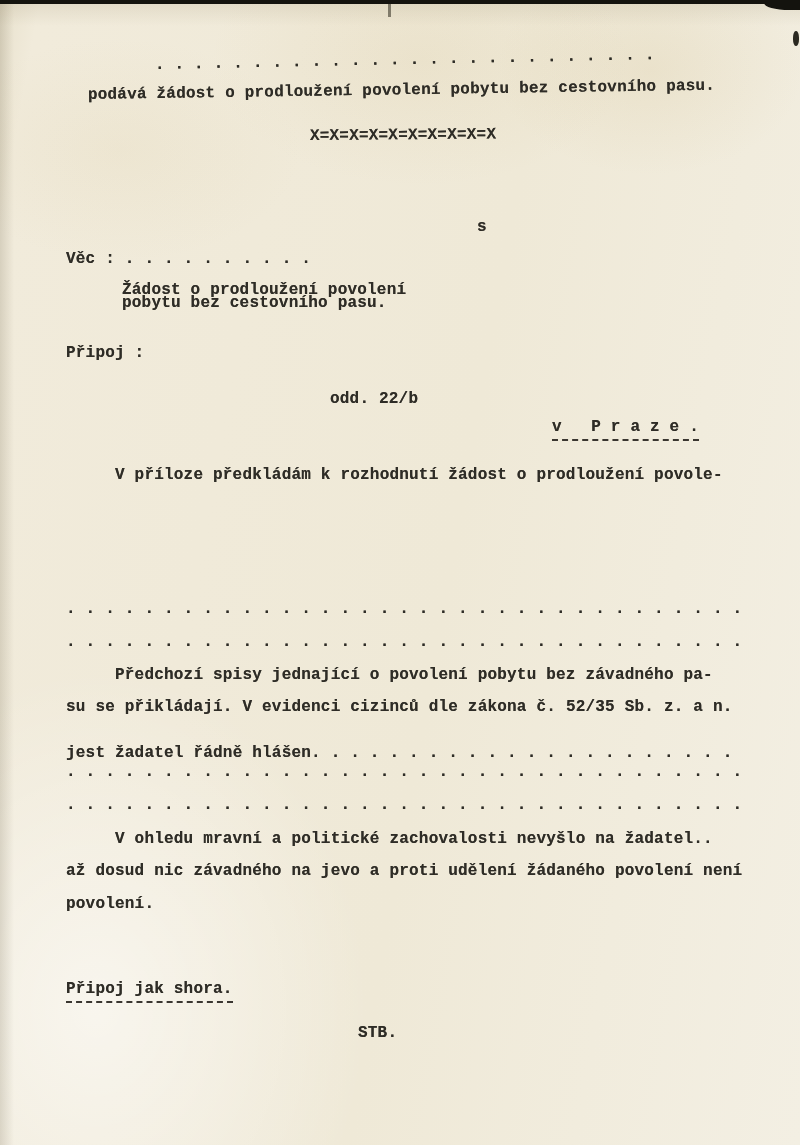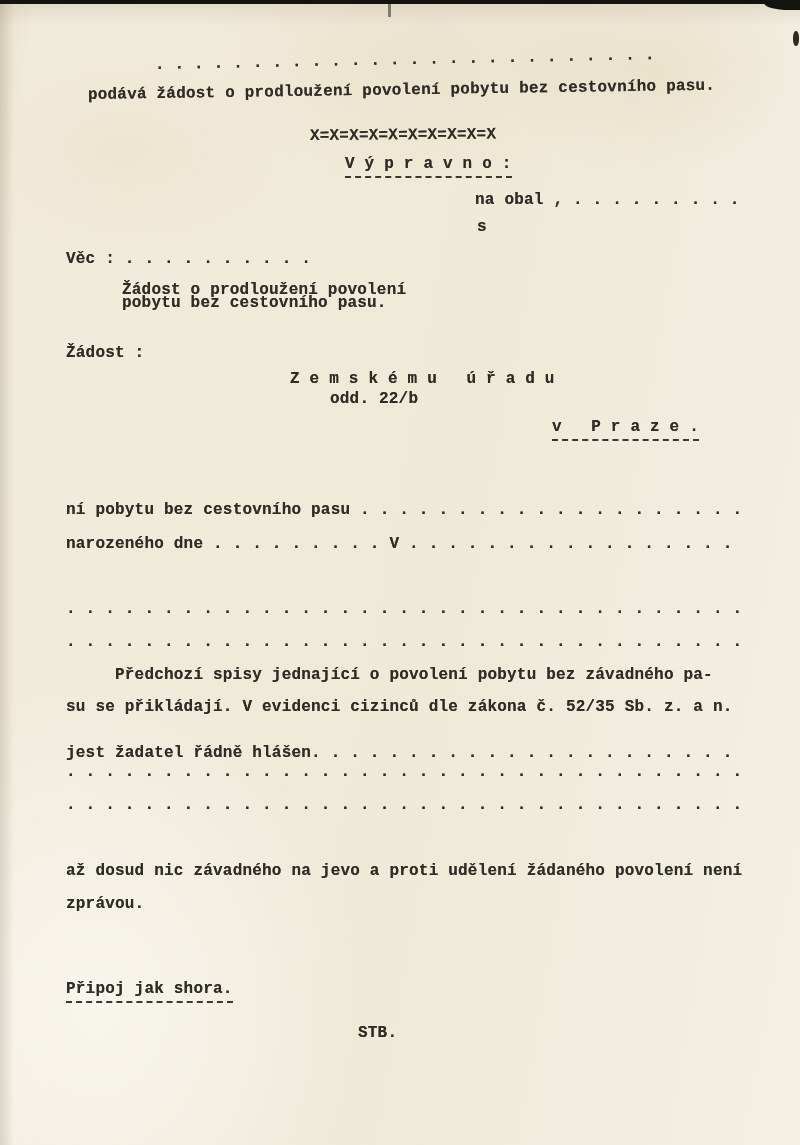--- a/index.html
+++ b/index.html
@@ -37,36 +37,33 @@
 
 <div class="page">
   <div class="topbar"></div>
   <div class="notch"></div>
   <div class="corner-tr"></div>
   <div class="mark-right"></div>
 
   <div class="ln t1" style="left:155px;top:56px">. . . . . . . . . . . . . . . . . . . . . . . . . .</div>
   <div class="ln t2" style="left:88px;top:86px">podává žádost o prodloužení povolení pobytu bez cestovního pasu.</div>
   <div class="ln t3" style="left:310px;top:127px">X=X=X=X=X=X=X=X=X=X</div>
-  <div class="ln ul" style="left:345px;top:155px">V ý p r a v n o :</div>
-  <div class="ln" style="left:475px;top:191px">na obal , . . . . . . . . .</div>
   <div class="ln" style="left:477px;top:218px">s</div>
   <div class="ln" style="left:66px;top:250px">Věc : . . . . . . . . . .</div>
   <div class="ln" style="left:122px;top:281px">Žádost o prodloužení povolení</div>
   <div class="ln" style="left:122px;top:294px">pobytu bez cestovního pasu.</div>
-  <div class="ln" style="left:66px;top:344px">Žádost :</div>
-  <div class="ln" style="left:290px;top:370px">Z e m s k é m u   ú ř a d u</div>
+  <div class="ln" style="left:66px;top:344px">Připoj :</div>
   <div class="ln" style="left:330px;top:390px">odd. 22/b</div>
   <div class="ln ul" style="left:552px;top:418px">v   P r a z e .</div>
-  <div class="ln" style="left:66px;top:501px">ní pobytu bez cestovního pasu . . . . . . . . . . . . . . . . . . . .</div>
-  <div class="ln" style="left:66px;top:535px">narozeného dne . . . . . . . . . V . . . . . . . . . . . . . . . . .</div>
+  <div class="ln" style="left:115px;top:466px">V příloze předkládám k rozhodnutí žádost o prodloužení povole-</div>
   <div class="ln" style="left:66px;top:600px">. . . . . . . . . . . . . . . . . . . . . . . . . . . . . . . . . . .</div>
   <div class="ln" style="left:66px;top:633px">. . . . . . . . . . . . . . . . . . . . . . . . . . . . . . . . . . .</div>
   <div class="ln" style="left:115px;top:666px">Předchozí spisy jednající o povolení pobytu bez závadného pa-</div>
   <div class="ln" style="left:66px;top:698px">su se přikládají. V evidenci cizinců dle zákona č. 52/35 Sb. z. a n.</div>
   <div class="ln" style="left:66px;top:744px">jest žadatel řádně hlášen. . . . . . . . . . . . . . . . . . . . . .</div>
   <div class="ln" style="left:66px;top:763px">. . . . . . . . . . . . . . . . . . . . . . . . . . . . . . . . . . .</div>
   <div class="ln" style="left:66px;top:796px">. . . . . . . . . . . . . . . . . . . . . . . . . . . . . . . . . . .</div>
+  <div class="ln" style="left:115px;top:830px">V ohledu mravní a politické zachovalosti nevyšlo na žadatel..</div>
   <div class="ln" style="left:66px;top:862px">až dosud nic závadného na jevo a proti udělení žádaného povolení není</div>
-  <div class="ln" style="left:66px;top:895px">zprávou.</div>
+  <div class="ln" style="left:66px;top:895px">povolení.</div>
   <div class="ln ul" style="left:66px;top:980px">Připoj jak shora.</div>
   <div class="ln" style="left:358px;top:1024px">STB.</div>
 </div>
 
 </body></html>

